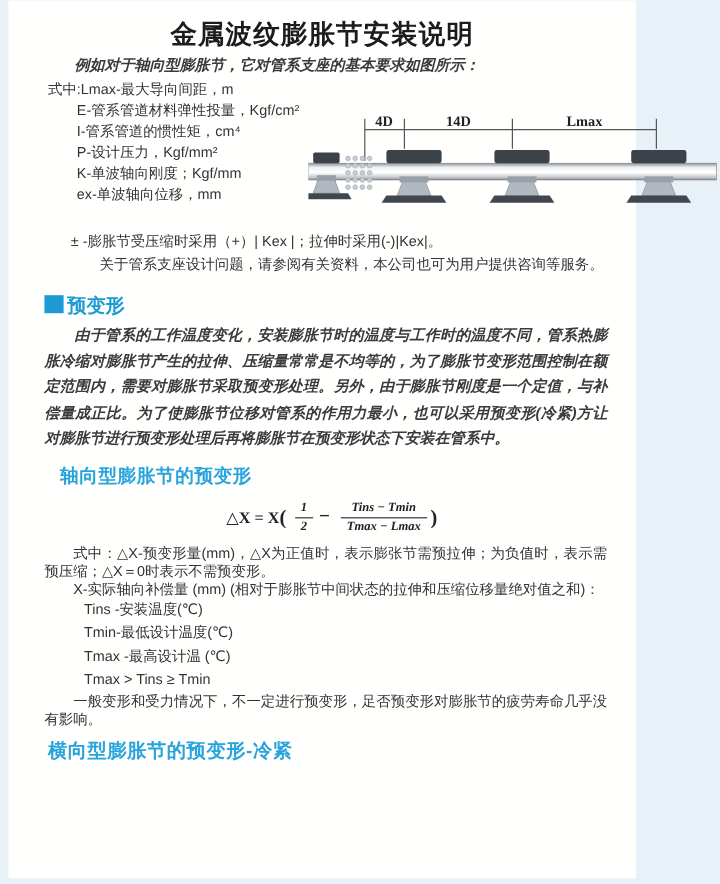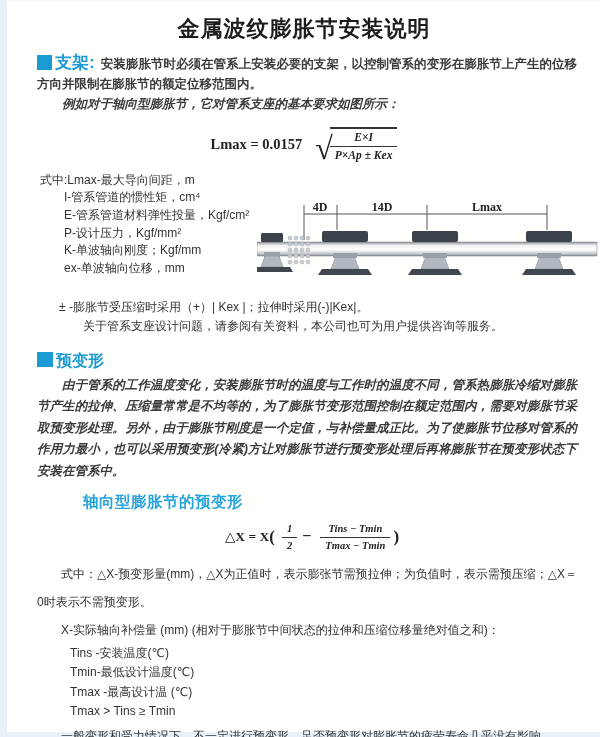--- a/index.html
+++ b/index.html
@@ -6,21 +6,21 @@
   body{
     width:600px;height:737px;
     background:#e9f1f8;
     font-family:"Liberation Sans","DejaVu Sans",sans-serif;
     color:#3a3a3a;
     overflow:hidden;
   }
   .page{
     position:relative;
     margin:0 0 0 7px;
-    width:594px;height:731px;
+    width:523px;height:731px;
     background:#fffffe;
     border-top:1px solid #f4f8fb;
   }
   
   .title{
     margin:0;padding-top:13px;
     text-align:center;
     font-size:22px;font-weight:700;
     letter-spacing:1px;color:#1c1c1c;
   }
@@ -75,70 +75,57 @@
     font-size:12px;line-height:19px;font-weight:500;color:#333;
   }
   .note.indent{text-indent:2em;}
   
   .sec-head{
     margin:15px 0 3px 30px;
     color:#1b9ad3;font-size:16px;font-weight:700;
   }
   .sec-head .sq{width:16px;height:15px;vertical-align:-1px;}
   .sub-head{
-    margin:10px 0 2px 76px;
+    margin:10px 0 2px 43px;
     color:#28a4dd;font-size:15.5px;font-weight:700;
     letter-spacing:0.5px;
   }
   .sub-head.lateral{margin:9px 0 0 33px;font-size:16px;}
   .formula.ax{margin:9px 0 7px;padding-left:16px;}
   .formula.ax .f-mid{font-weight:700;font-size:13.5px;}
   .formula.ax .paren{font-size:17px;font-weight:700;vertical-align:-1px;}
   .formula.ax .frac{font-size:10.5px;margin:0 3px;}
   .formula.ax .minus{font-weight:700;margin:0 2px;}
   .body-line{
     margin:0 24px 0 30px;
-    font-size:12px;line-height:28px;font-weight:500;color:#333;
+    font-size:12px;line-height:15px;font-weight:500;color:#333;
     text-align:justify;
   }
   .body-line.indent{text-indent:2em;}
   .temp-line{
     margin-left:63px;font-size:12px;line-height:19.5px;
     font-weight:400;color:#333;
   }
   .preform-body{line-height:21.5px;}
 </style>
 </head>
 <body>
 
 <div class="page">
 
   <h1 class="title">金属波纹膨胀节安装说明</h1>
 
-  <p class="para first">
-    <span class="sec-inline"><span class="sq"></span><span class="sec-inline-label">支架:</span></span><span>安装膨胀节时必须在管系上安装必要的支架，以控制管系的变形在膨胀节上产生的位移方向并限制在膨胀节的额定位移范围内。</span>
-  </p>
 
   <p class="para indent">例如对于轴向型膨胀节，它对管系支座的基本要求如图所示：</p>
 
-  <div class="formula lmax">
-    <span class="f-lhs">Lmax = 0.0157</span>
-    <span class="sqrt-wrap">
-      <span class="radical">√</span>
-      <span class="frac rooted">
-        <span class="num">E×I</span>
-        <span class="den">P×Ap ± Kex</span>
-      </span>
-    </span>
-  </div>
 
   <div class="defs-block">
     <div class="def-line">式中:Lmax-最大导向间距，m</div>
+    <div class="def-line item">E-管系管道材料弹性投量，Kgf/cm²</div>
     <div class="def-line item">I-管系管道的惯性矩，cm⁴</div>
-    <div class="def-line item">E-管系管道材料弹性投量，Kgf/cm²</div>
     <div class="def-line item">P-设计压力，Kgf/mm²</div>
     <div class="def-line item">K-单波轴向刚度；Kgf/mm</div>
     <div class="def-line item">ex-单波轴向位移，mm</div>
 
     <svg class="diagram" width="345" height="100" viewBox="0 0 345 100">
       <defs>
         <linearGradient id="pipeGrad" x1="0" y1="0" x2="0" y2="1">
           <stop offset="0" stop-color="#8f9398"></stop>
           <stop offset="0.25" stop-color="#eef0f2"></stop>
           <stop offset="0.55" stop-color="#ffffff"></stop>
@@ -212,21 +199,21 @@
   <div class="sub-head">轴向型膨胀节的预变形</div>
 
   <div class="formula ax">
     <span class="f-mid">△X = X</span><span class="paren">(</span>
     <span class="frac">
       <span class="num">1</span>
       <span class="den">2</span>
     </span><span class="minus">−</span>
     <span class="frac">
       <span class="num">Tins − Tmin</span>
-      <span class="den">Tmax − Tmin</span>
+      <span class="den">Tmax − Lmax</span>
     </span><span class="paren">)</span>
   </div>
 
   <p class="body-line indent">式中：△X-预变形量(mm)，△X为正值时，表示膨张节需预拉伸；为负值时，表示需预压缩；△X＝0时表示不需预变形。</p>
   <p class="body-line indent">X-实际轴向补偿量 (mm) (相对于膨胀节中间状态的拉伸和压缩位移量绝对值之和)：</p>
   <div class="temp-line">Tins -安装温度(℃)</div>
   <div class="temp-line">Tmin-最低设计温度(℃)</div>
   <div class="temp-line">Tmax -最高设计温 (℃)</div>
   <div class="temp-line">Tmax &gt; Tins ≥ Tmin</div>
   <p class="body-line indent">一般变形和受力情况下，不一定进行预变形，足否预变形对膨胀节的疲劳寿命几乎没有影响。</p>

